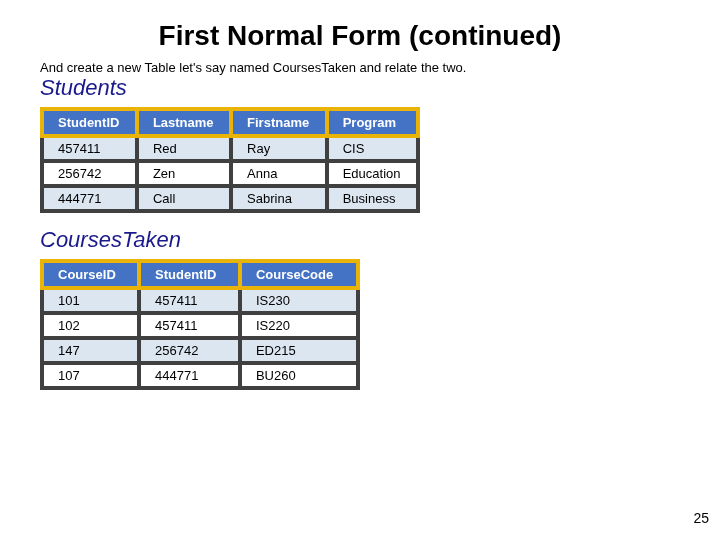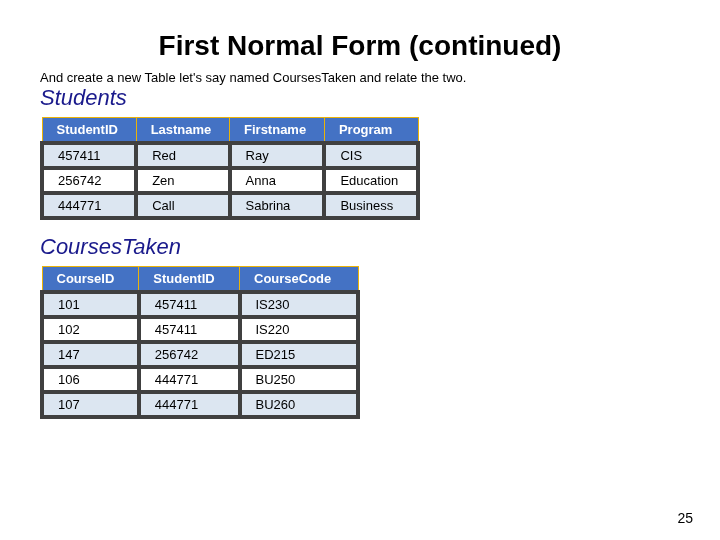--- a/index.html
+++ b/index.html
@@ -8,21 +8,21 @@
       height: 540px;
       background: #ffffff;
       font-family: Arial, sans-serif;
       font-size: 14px;
       color: #000;
       overflow: hidden;
     }
     .page {
       width: 720px;
       height: 540px;
-      padding: 30px 40px 18px 40px;
+      padding: 20px 40px 18px 40px;
       position: relative;
     }
     .title {
       text-align: center;
       font-size: 28px;
       font-weight: bold;
       margin-bottom: 8px;
       color: #000;
     }
     .subtitle {
@@ -41,39 +41,39 @@
       border-collapse: collapse;
       width: auto;
       margin-bottom: 14px;
     }
     th {
       background-color: #4472c4;
       color: #ffffff;
       padding: 4px 14px;
       font-size: 13px;
       font-weight: bold;
-      border: 1px solid #eab308;
+      border: 4px solid #eab308;
       text-align: left;
     }
     td {
       padding: 3px 14px;
       font-size: 13px;
       border: 4px solid #404040;
       text-align: left;
     }
     tr:nth-child(odd) td {
       background-color: #dce6f1;
     }
     tr:nth-child(even) td {
       background-color: #ffffff;
     }
     .page-number {
       position: absolute;
       bottom: 14px;
-      right: 27px;
+      right: 11px;
       font-size: 14px;
       color: #000;
     }
     .students-table {
       min-width: 380px;
     }
     .courses-table {
       min-width: 320px;
     }
   </style>
@@ -135,25 +135,20 @@
           <td>102</td>
           <td>457411</td>
           <td>IS220</td>
         </tr>
         <tr>
           <td>147</td>
           <td>256742</td>
           <td>ED215</td>
         </tr>
         <tr>
-          <td>106</td>
-          <td>444771</td>
-          <td>BU250</td>
-        </tr>
-        <tr>
           <td>107</td>
           <td>444771</td>
           <td>BU260</td>
         </tr>
       </tbody>
   </table>
 
   <div class="page-number">25</div>
 </div>
 

